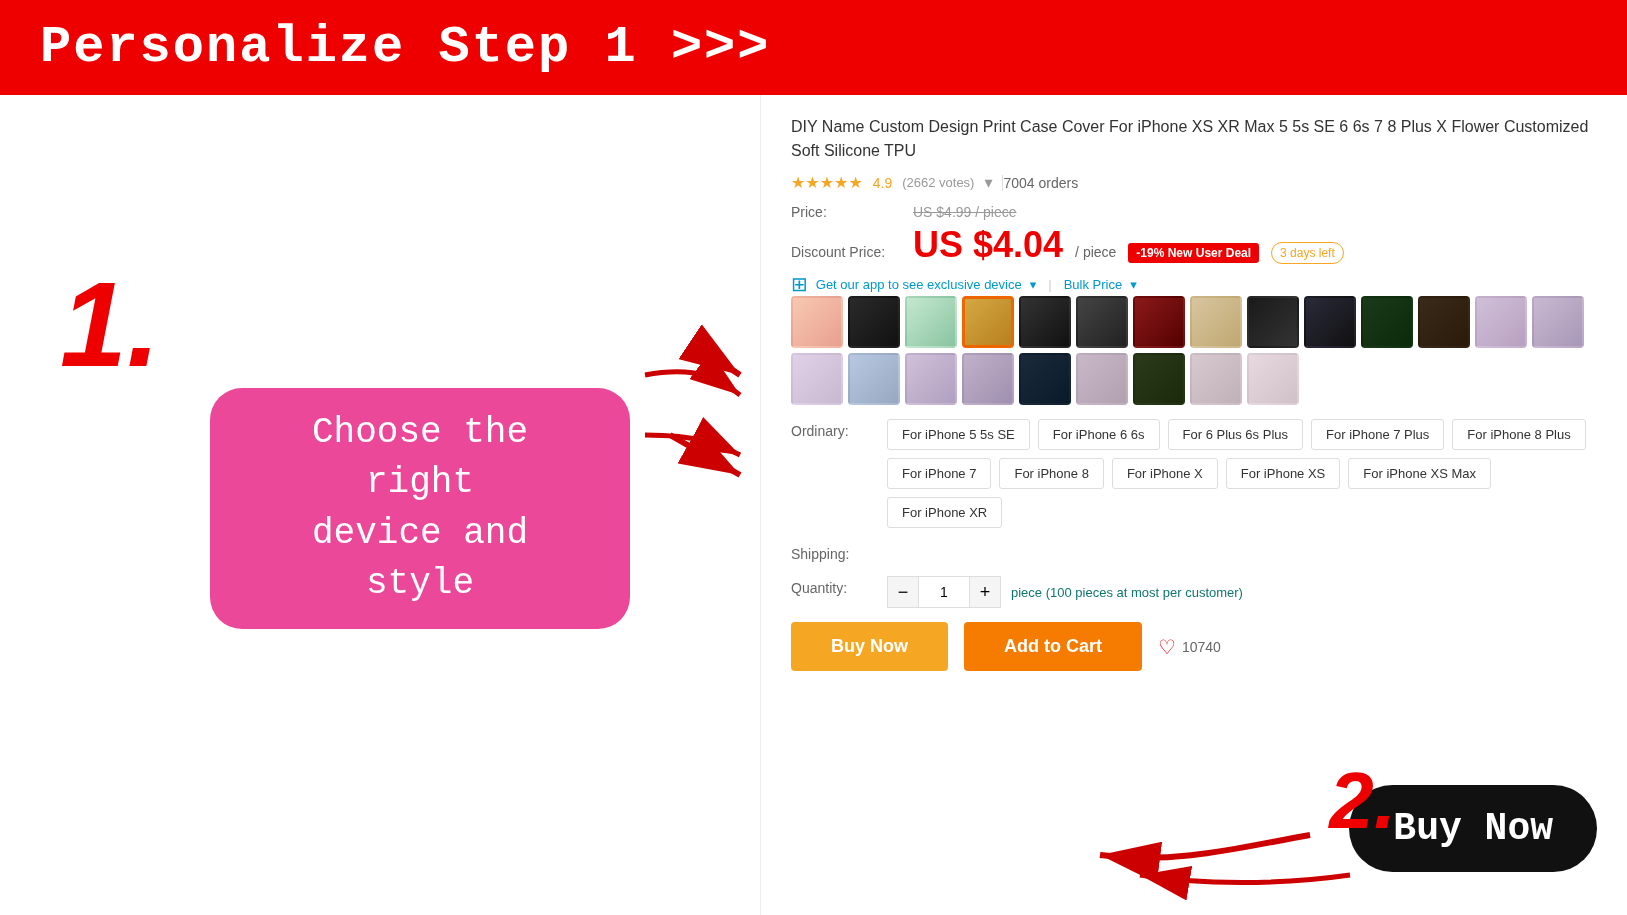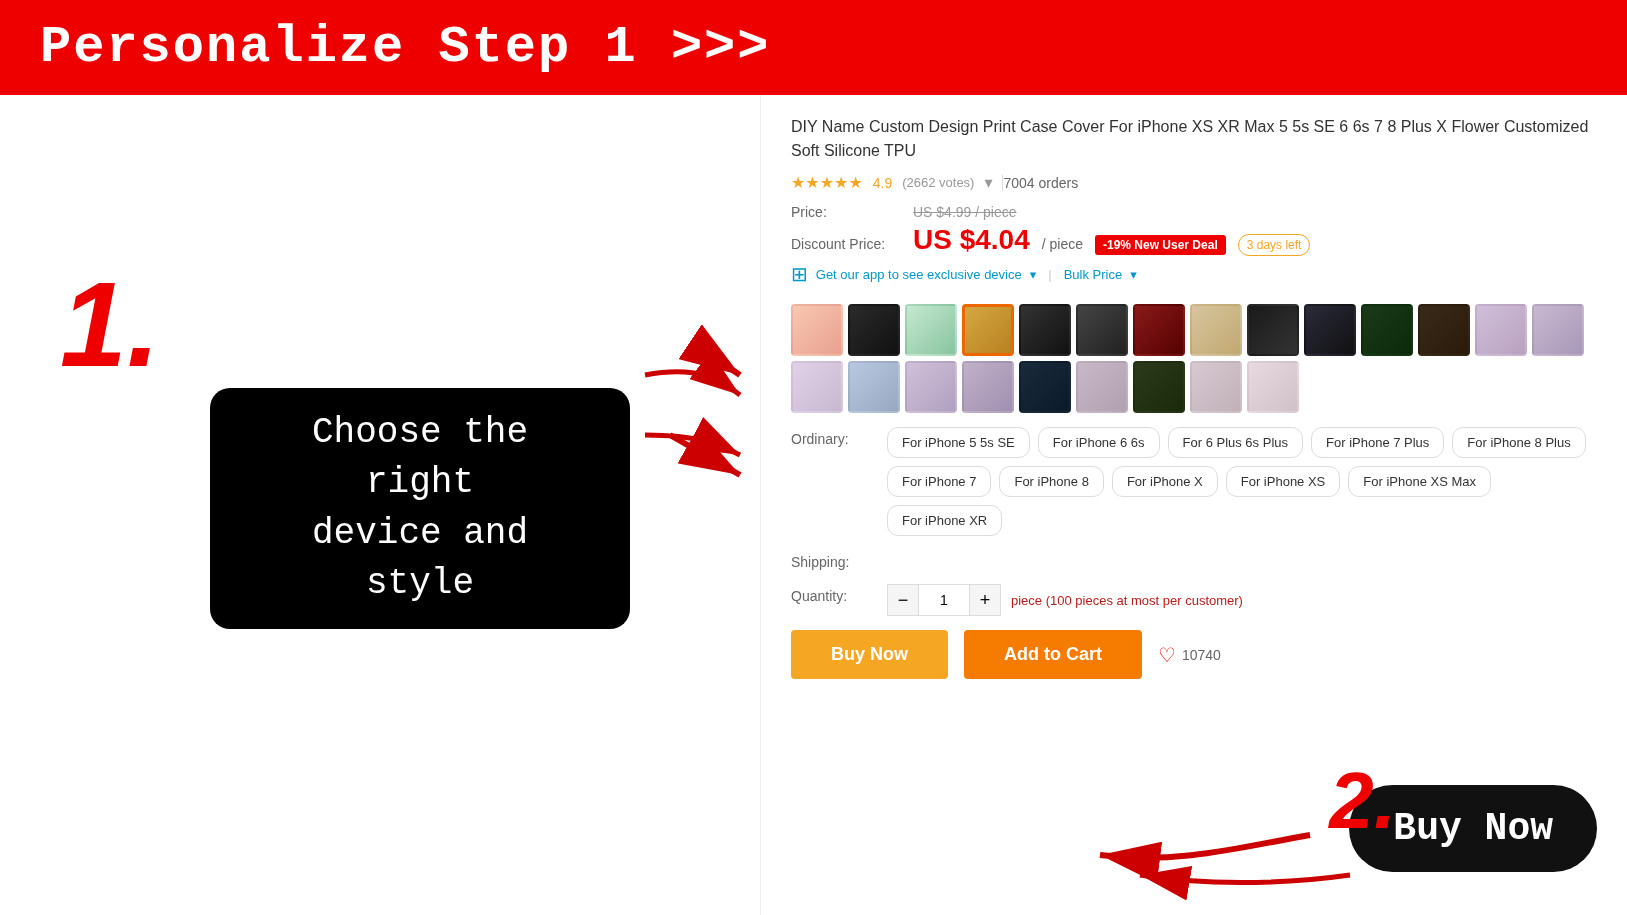--- a/index.html
+++ b/index.html
@@ -38,22 +38,22 @@
       position: absolute;
       left: 60px;
       top: 160px;
       font-size: 120px;
       font-weight: bold;
       color: #e00;
       font-style: italic;
     }
 
     #step-bubble {
-      background: #000000;
-      border-radius: 20px;
+      background: #ec4899;
+      border-radius: 32px;
       padding: 20px 48px;
       max-width: 420px;
       text-align: center;
       margin-left: 80px;
     }
 
     #step-bubble-text {
       color: #fff;
       font-size: 36px;
       font-family: 'Courier New', monospace;
@@ -80,32 +80,32 @@
       align-items: center;
       gap: 10px;
       margin-bottom: 12px;
     }
 
     .stars { color: #f5a623; font-size: 16px; }
     .rating-text { color: #f5a623; font-size: 14px; }
     .votes { color: #999; font-size: 13px; }
     .orders { color: #666; font-size: 14px; padding-left: 0; border-left: 1px solid #ddd; }
 
-    #price-section { margin-bottom: 18px; }
+    #price-section { margin-bottom: 0; }
 
     .price-row {
       display: flex;
       align-items: baseline;
       gap: 12px;
       margin-bottom: 4px;
     }
 
     .price-label { color: #666; font-size: 14px; width: 110px; flex-shrink: 0; }
     .original-price { color: #999; font-size: 14px; text-decoration: line-through; }
-    .discount-price { color: #e00; font-size: 28px; font-weight: bold; }
+    .discount-price { color: #e00; font-size: 36px; font-weight: bold; }
     .per-piece { color: #666; font-size: 14px; }
 
     .badge-red {
       background: #e00;
       color: #fff;
       font-size: 12px;
       padding: 3px 8px;
       border-radius: 3px;
       font-weight: bold;
     }
@@ -163,21 +163,21 @@
       display: flex;
       flex-wrap: wrap;
       gap: 8px;
     }
 
     .material-btn {
       border: 1px solid #ddd;
       background: #fff;
       color: #333;
       padding: 7px 14px;
-      border-radius: 11px;
+      border-radius: 3px;
       font-size: 13px;
       cursor: pointer;
       white-space: nowrap;
     }
 
     .shipping-info { flex: 1; }
     .shipping-main { font-size: 14px; color: #333; }
     .shipping-sub { font-size: 13px; color: #999; margin-top: 4px; }
     .info-icon {
       display: inline-flex;
@@ -207,21 +207,21 @@
     }
 
     .qty-input {
       width: 50px; height: 32px;
       border: 1px solid #ddd;
       border-left: none; border-right: none;
       text-align: center;
       font-size: 14px;
     }
 
-    .qty-note { font-size: 13px; color: #b91c1c; margin-left: 10px; }
+    .qty-note { font-size: 13px; color: #0f766e; margin-left: 10px; }
 
     #action-buttons {
       display: flex;
       align-items: center;
       gap: 16px;
       margin-top: 8px;
     }
 
     .btn-buy-now {
       background: #f5a623;

